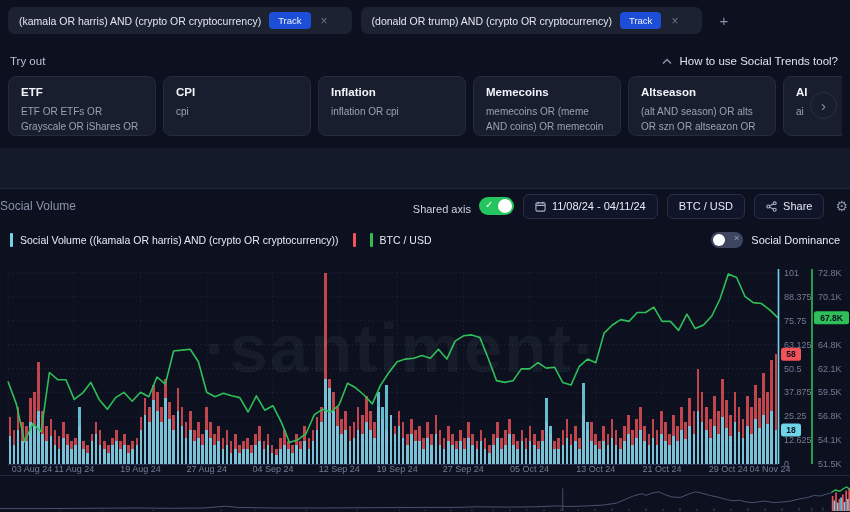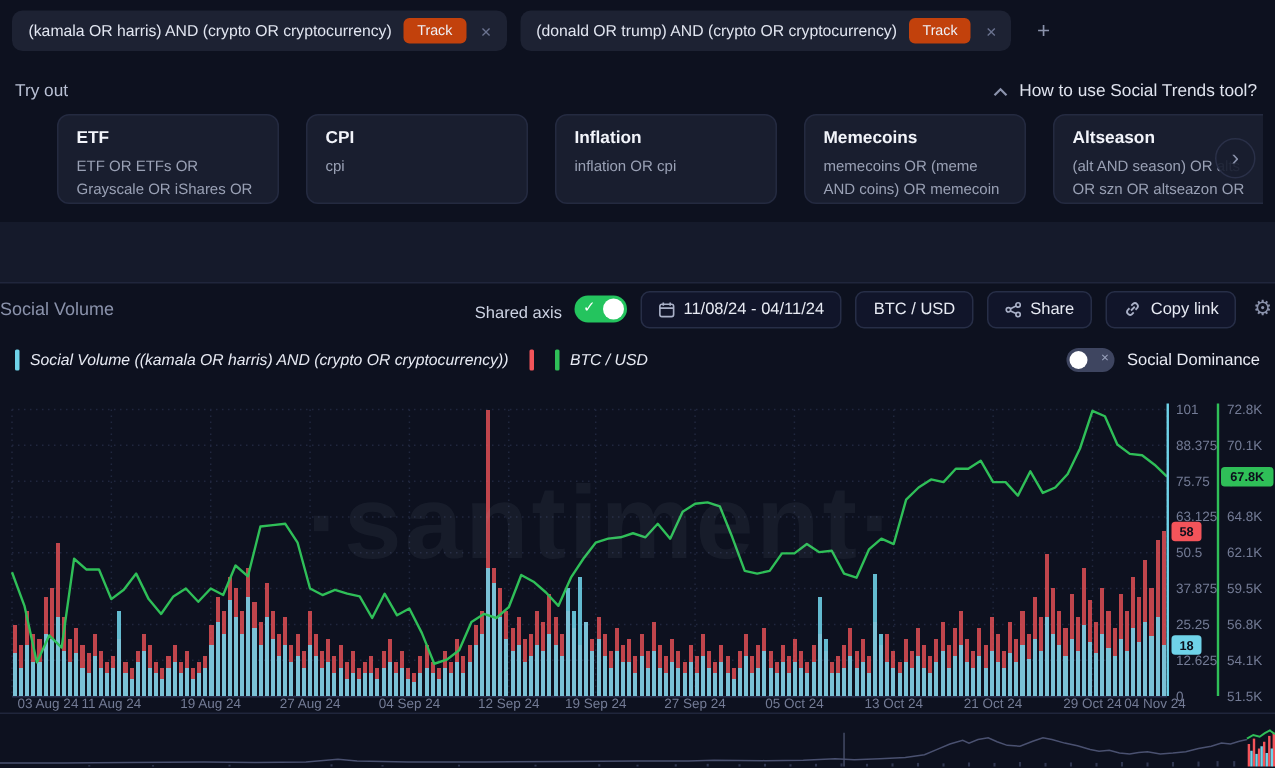--- a/index.html
+++ b/index.html
@@ -1,33 +1,33 @@
 <!DOCTYPE html>
 <html><head>
 <meta charset="utf-8">
 <style>
   * { box-sizing: border-box; margin: 0; padding: 0; }
   html,body { width:850px; height:512px; overflow:hidden; }
   body { background:#151a2b; font-family:"Liberation Sans",sans-serif; color:#e7eaf3; }
 
   .top-section { background:#0d111f; padding:7px 8px 12px 8px; }
   .chip-row { display:flex; align-items:center; gap:9px; }
-  .chip { display:flex; align-items:center; background:#1d2233; border-radius:7px; padding:5px 8px 5px 11px; gap:8px; cursor:pointer; }
+  .chip { display:flex; align-items:center; background:#1d2233; border-radius:7px; padding:5px 22px 5px 11px; gap:8px; cursor:pointer; }
   .chip-text { font-size:10.5px; color:#e2e6f1; white-space:nowrap; }
-  .track-pill { background:#c2410c; border-radius:4px; padding:3px 9px; font-size:9.5px; color:#eef1f8; cursor:pointer; }
+  .track-pill { background:#1d4ed8; border-radius:4px; padding:3px 9px; font-size:9.5px; color:#eef1f8; cursor:pointer; }
   .chip-close { color:#6b7390; font-size:12px; padding:0 2px; cursor:pointer; }
   .plus-btn { color:#8a92ab; font-size:15px; padding:2px 8px; cursor:pointer; }
 
   .tryout-head { display:flex; justify-content:space-between; align-items:center; margin:21px 4px 9px 2px; }
   .tryout-title { font-size:11.5px; color:#b9c0d4; }
   .help-link { display:flex; align-items:center; gap:7px; font-size:11.5px; color:#dfe3ee; cursor:pointer; }
   .help-link svg { stroke:#8a92ab; }
 
   .cards-wrap { position:relative; }
-  .cards-row { display:flex; gap:18px; overflow:hidden;margin-left:30px; }
+  .cards-row { display:flex; gap:7px; overflow:hidden; }
   .card { min-width:148px; width:148px; height:60px; background:#191e2f; border:1px solid #242a40; border-radius:8px; padding:9px 12px; cursor:pointer; overflow:hidden; }
   .card-title { font-size:11.5px; font-weight:bold; color:#f2f4fa; margin-bottom:6px; }
   .card-desc { font-size:10px; color:#9aa1b5; line-height:1.5; }
   .next-circle { position:absolute; right:5px; top:16px; width:27px; height:27px; border-radius:50%;
     background:rgba(24,29,47,.92); border:1px solid #2a3048; color:#8a92ab; display:flex; align-items:center;
     justify-content:center; font-size:15px; cursor:pointer; }
 
   .spacer { height:40px; }
 
   .chart-panel { background:#0d111f; border-top:1px solid #20263c; }
@@ -44,21 +44,21 @@
   .toggle.off .xmark { position:absolute; right:4px; top:1px; font-size:9px; color:#99a1bb; }
   .hbtn { display:flex; align-items:center; gap:6px; height:25px; padding:0 11px; border:1px solid #272e47;
     border-radius:6px; background:#11152a; color:#e7eaf3; font-size:11px; cursor:pointer; white-space:nowrap; }
   .hbtn svg { stroke:#aab1c8; }
   .gear-btn { color:#8a92ab; font-size:14px; cursor:pointer; padding:0 2px; font-family:"DejaVu Sans",sans-serif; }
 
   .legend-row { height:34px; display:flex; align-items:center; padding:0 10px; }
   .legend-items { display:flex; align-items:center; gap:14px; }
   .legend-item { display:flex; align-items:center; gap:7px; cursor:pointer; }
   .legend-marker { width:3px; height:14px; border-radius:1px; }
-  .legend-label { font-size:10.5px; color:#e7eaf3; white-space:nowrap;font-style:italic; }
+  .legend-label { font-size:10.5px; color:#e7eaf3; white-space:nowrap; }
   .legend-right { margin-left:auto; display:flex; align-items:center; gap:8px; font-size:11px; color:#e7eaf3; }
 
   .chart-area { position:relative; height:218px; }
   .watermark { position:absolute; left:50%; top:52px; transform:translateX(-56%); font-size:69px; font-weight:bold;
     color:rgba(205,214,235,0.055); letter-spacing:2px; pointer-events:none; white-space:nowrap; }
   .chart-area svg, .minimap-wrap svg { display:block; }
   svg text { font-family:"Liberation Sans",sans-serif; }
 
   .minimap-wrap { border-top:1px solid #20263c; height:38px; }
 </style>
@@ -145,26 +145,20 @@
         <span>BTC / USD</span>
       </span>
       <span class="hbtn">
         <svg width="11" height="11" viewBox="0 0 12 12" fill="none" stroke-width="1.2">
             <circle cx="9.5" cy="2.5" r="1.6"></circle>
             <circle cx="2.5" cy="6" r="1.6"></circle>
             <circle cx="9.5" cy="9.5" r="1.6"></circle>
             <path d="M4 5.2 L8 3.2 M4 6.9 L8 8.8"></path>
           </svg>
         <span>Share</span>
-      </span>
-      <span class="hbtn">
-        <svg width="12" height="12" viewBox="0 0 12 12" fill="none" stroke-width="1.2">
-            <path d="M5 7 L7.5 4.5 M4 5.5 L2.8 6.7 a2 2 0 0 0 2.8 2.8 L6.8 8.3 M8 6.5 L9.2 5.3 a2 2 0 0 0 -2.8 -2.8 L5.2 3.7"></path>
-          </svg>
-        <span>Copy link</span>
       </span>
       <span class="gear-btn">⚙</span>
     </div>
   </div>
 
   <div class="legend-row">
     <div class="legend-items">
         <div class="legend-item">
           <span class="legend-marker" style="background: rgb(111, 211, 233);"></span>
           <span class="legend-label">Social Volume ((kamala OR harris) AND (crypto OR cryptocurrency))</span>

